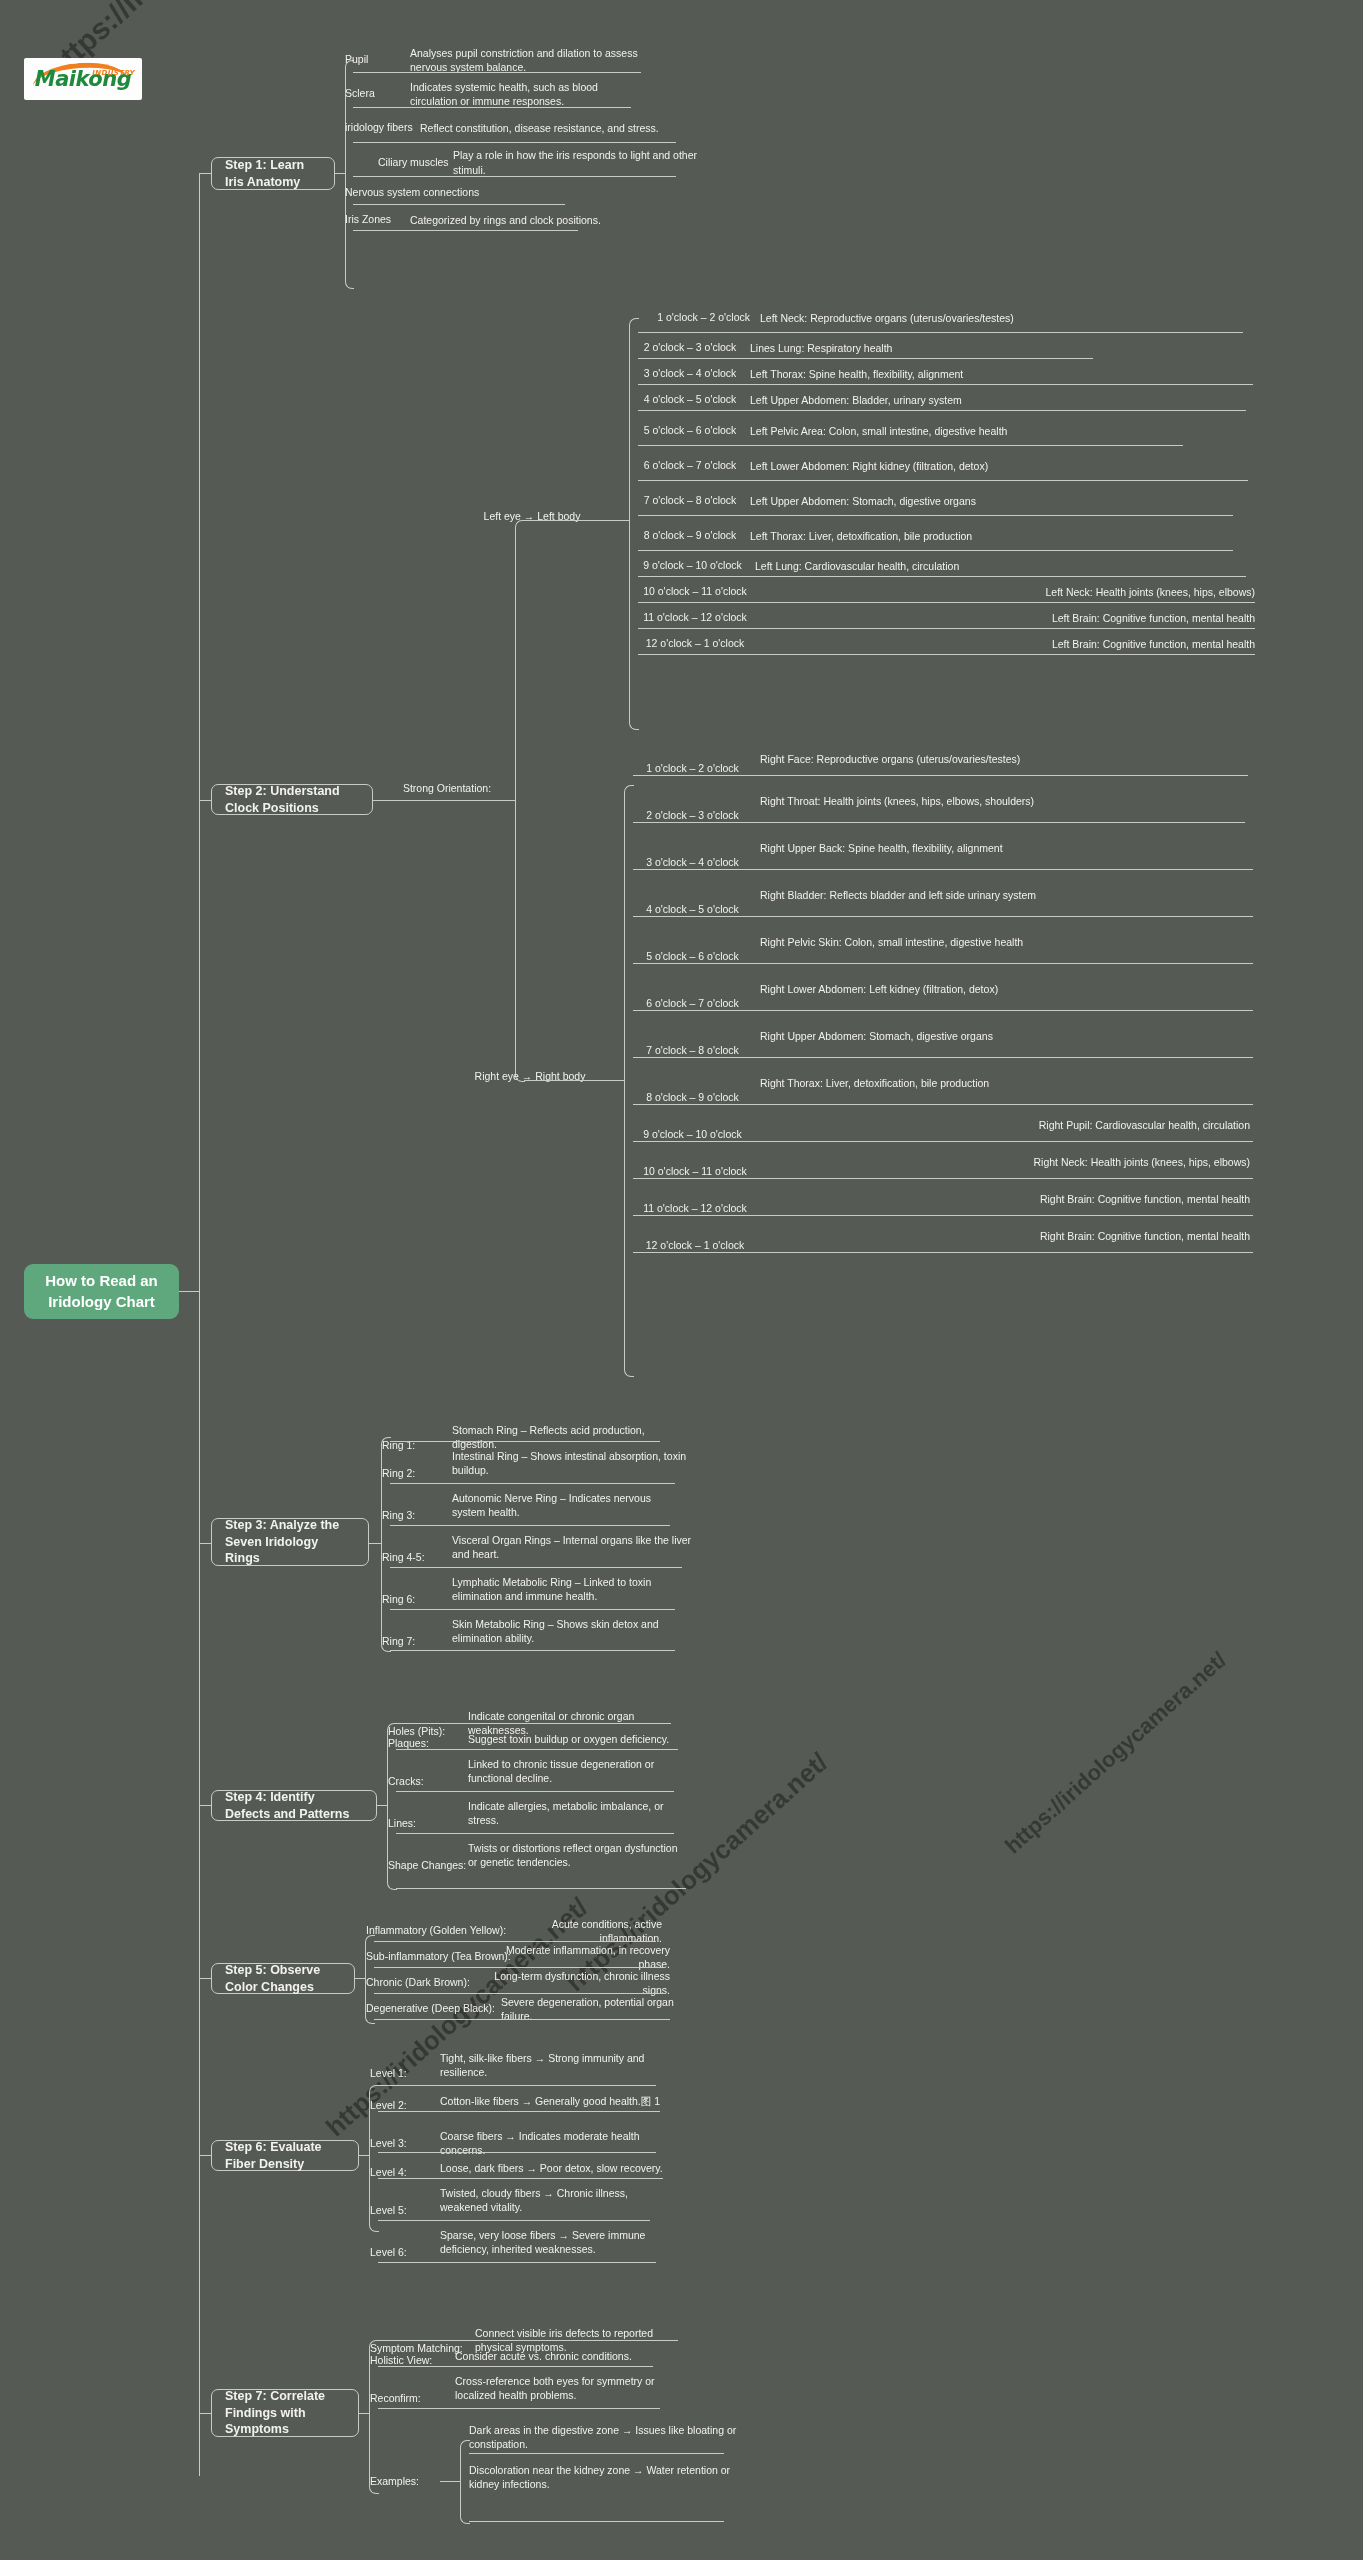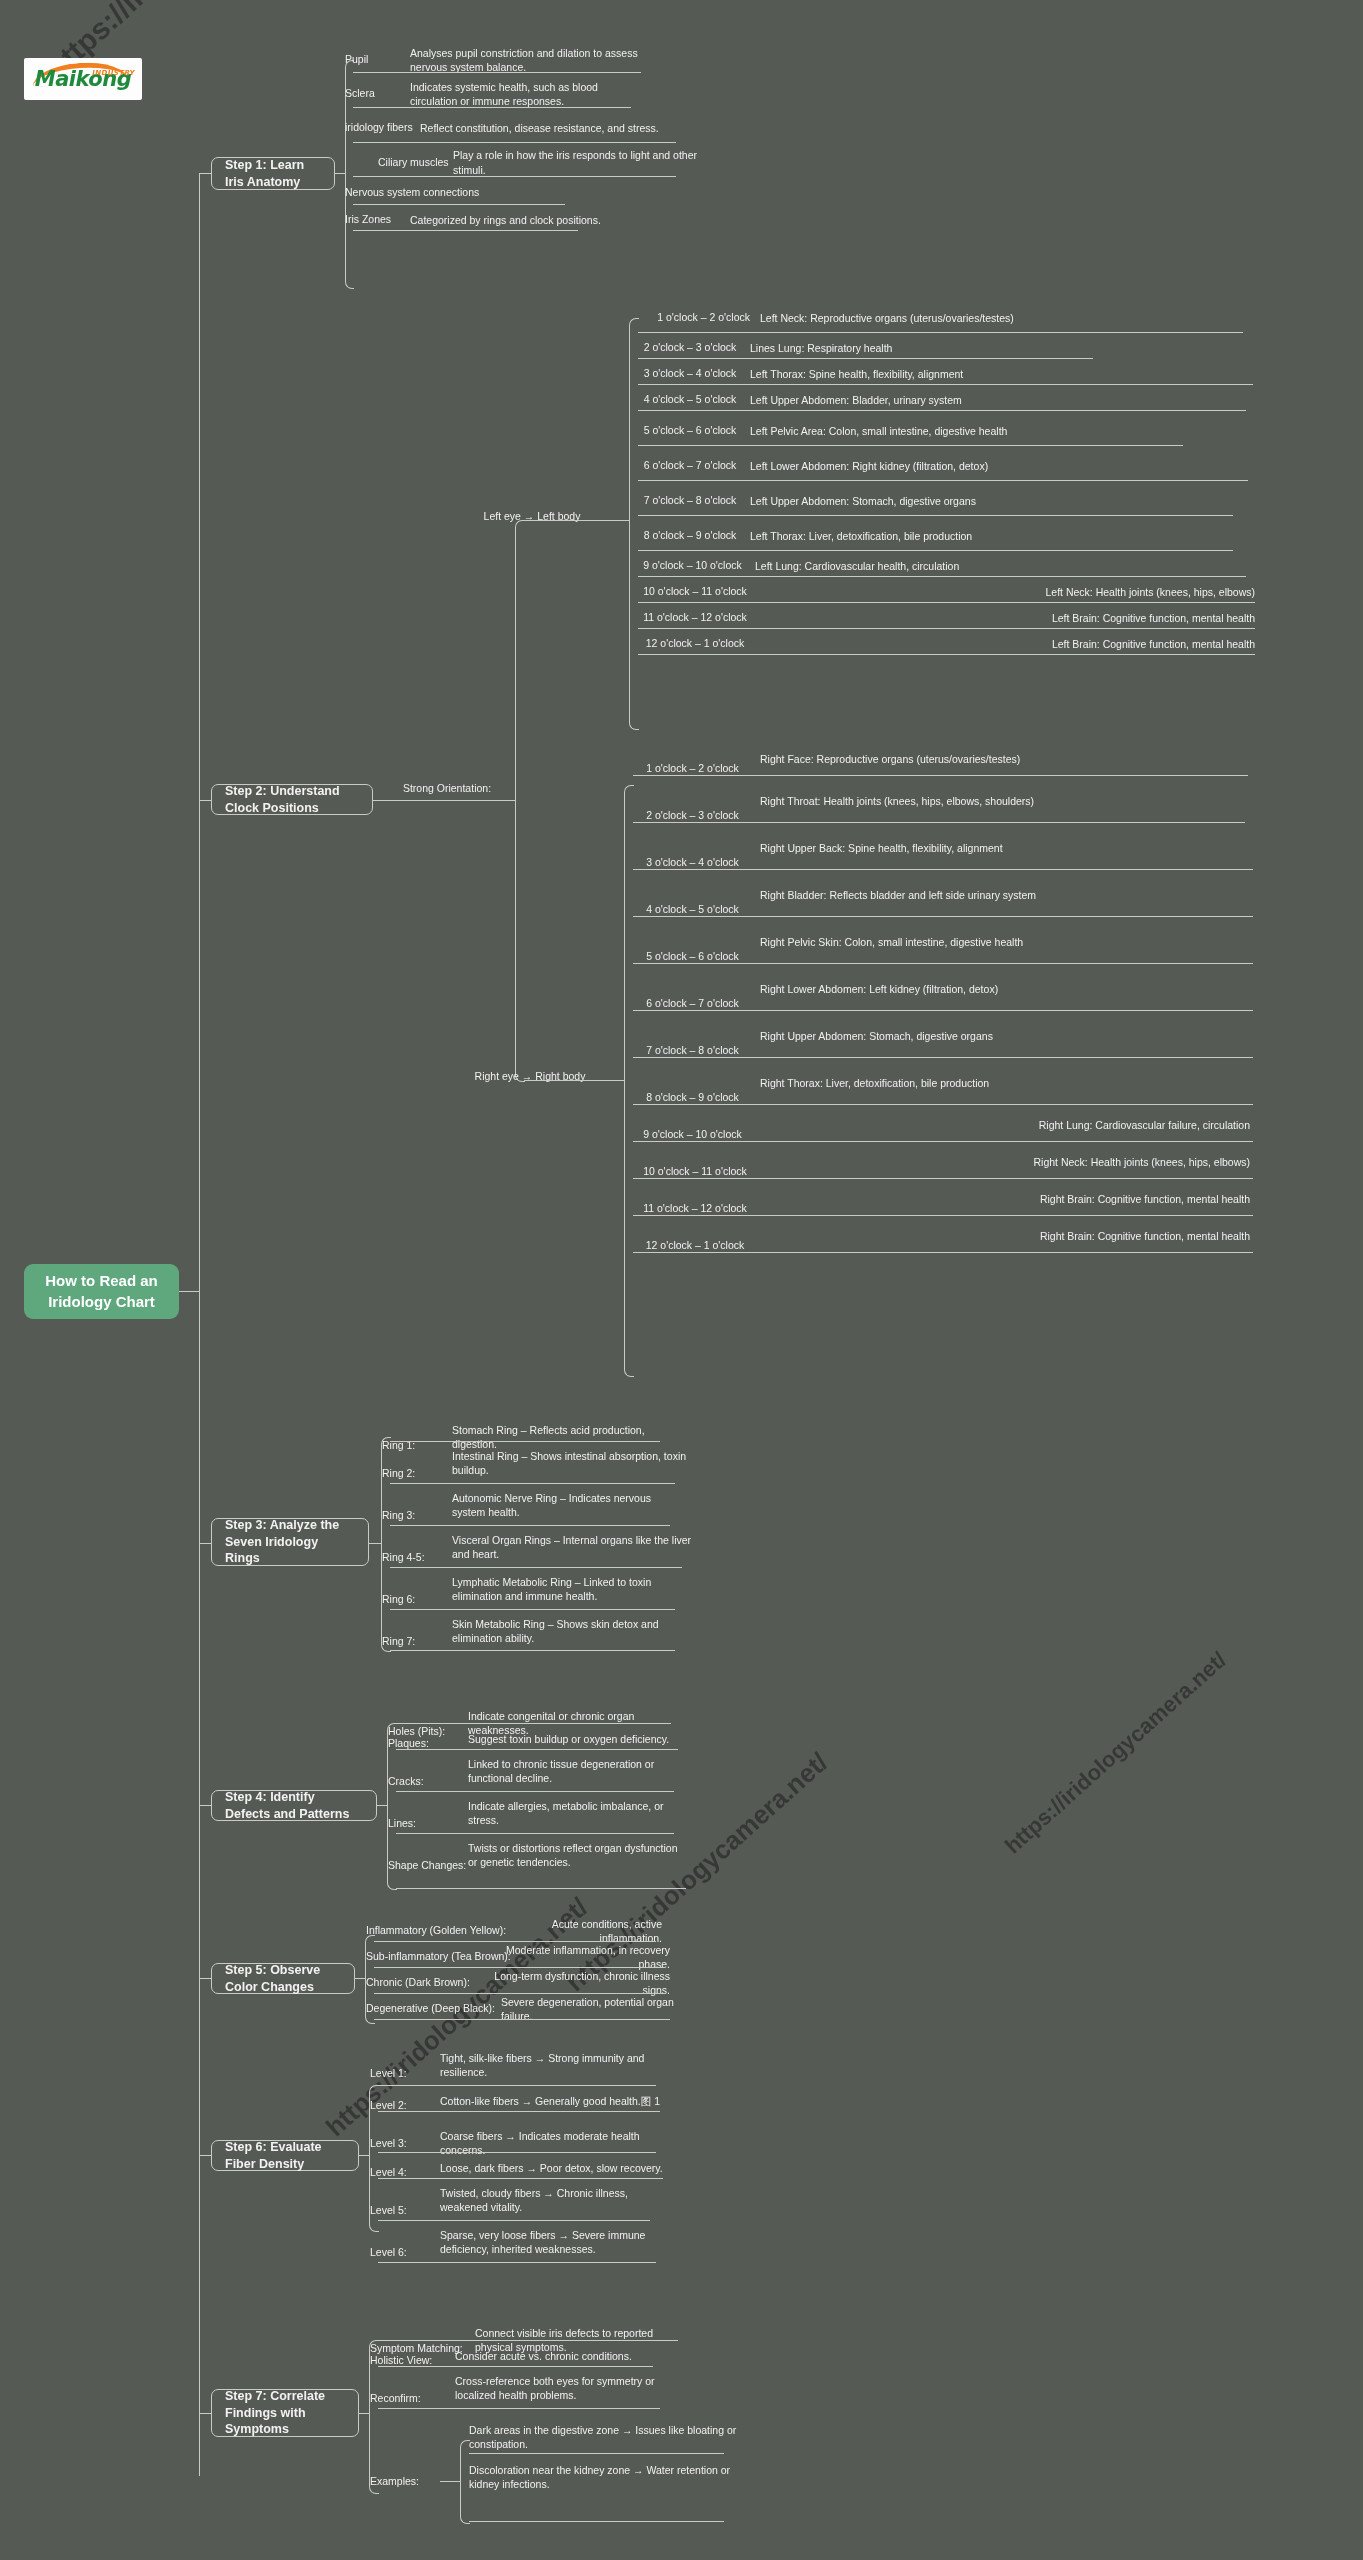--- a/index.html
+++ b/index.html
@@ -290,21 +290,21 @@
 <div class="ln lnh" style="left:633px;top:1057px;width:620px;"></div>
 
 <div class="pair" style="left:625px;top:1061px;width:625px;height:44px;align-items:flex-end;">
   <span class="key" style="width:135px;text-align:center;">8 o'clock – 9 o'clock</span>
   <span class="val" style="flex:1;align-self:center;">Right Thorax: Liver, detoxification, bile production</span>
 </div>
 <div class="ln lnh" style="left:633px;top:1104px;width:620px;"></div>
 
 <div class="pair" style="left:625px;top:1108px;width:625px;height:34px;align-items:flex-end;">
   <span class="key" style="width:135px;text-align:center;">9 o'clock – 10 o'clock</span>
-  <span class="val" style="flex:1;align-self:center;text-align:right;">Right Lung: Cardiovascular failure, circulation</span>
+  <span class="val" style="flex:1;align-self:center;text-align:right;">Right Pupil: Cardiovascular health, circulation</span>
 </div>
 <div class="ln lnh" style="left:633px;top:1141px;width:620px;"></div>
 
 <div class="pair" style="left:625px;top:1145px;width:625px;height:34px;align-items:flex-end;">
   <span class="key" style="width:140px;text-align:center;">10 o'clock – 11 o'clock</span>
   <span class="val" style="flex:1;align-self:center;text-align:right;">Right Neck: Health joints (knees, hips, elbows)</span>
 </div>
 <div class="ln lnh" style="left:633px;top:1178px;width:620px;"></div>
 
 <div class="pair" style="left:625px;top:1182px;width:625px;height:34px;align-items:flex-end;">

